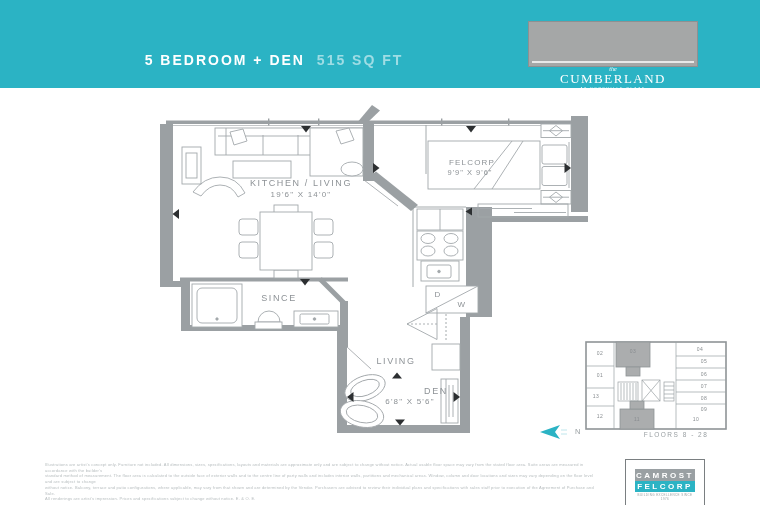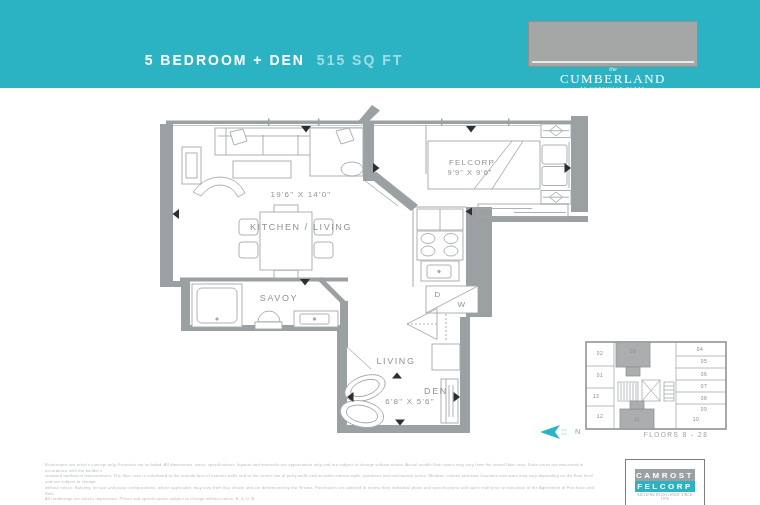--- a/index.html
+++ b/index.html
@@ -231,25 +231,25 @@
       <polygon points="404.5,68 411,73 404.5,78"></polygon>
       <polygon points="213,68 219.5,73 213,78"></polygon>
       <polygon points="232,283.5 242,283.5 237,277.5"></polygon>
       <polygon points="235,324.5 245,324.5 240,330.5"></polygon>
       <polygon points="193.5,297 193.5,307 187,302"></polygon>
       <polygon points="293.5,297 300,302 293.5,307"></polygon>
       <polygon points="312,112.5 312,120.5 305.5,116.5"></polygon>
     </g>
   </svg>
 
-  <span class="rlabel l9" style="left:301px;top:178px;margin-top:44px;">KITCHEN / LIVING</span>
+  <span class="rlabel l9" style="left:301px;top:178px;">KITCHEN / LIVING</span>
   <span class="rlabel l8" style="left:301px;top:190px;">19'6" X 14'0"</span>
   <span class="rlabel l8" style="left:472px;top:158px;">FELCORP</span>
   <span class="rlabel l75" style="left:470px;top:168px;">9'9" X 9'6"</span>
-  <span class="rlabel l9" style="left:279px;top:293px;">SAVOY</span>
+  <span class="rlabel l9" style="left:279px;top:293px;">SINCE</span>
   <span class="rlabel l9" style="left:396px;top:356px;">LIVING</span>
   <span class="rlabel l9" style="left:412px;top:386px;padding-left:48px;">DEN</span>
   <span class="rlabel l8" style="left:410px;top:397px;">6'8" X 5'6"</span>
   <span class="rlabel l8" style="left:438px;top:290px;">D</span>
   <span class="rlabel l8" style="left:462px;top:300px;">W</span>
 
   <div id="keyplan">
     <svg style="left:0;top:0;" width="160" height="105" viewBox="0 0 160 105">
       <rect x="6" y="4" width="140" height="87" fill="#ffffff" stroke="#8f9497" stroke-width="1.6"></rect>
       <g stroke="#9aa0a3" stroke-width="0.7">

